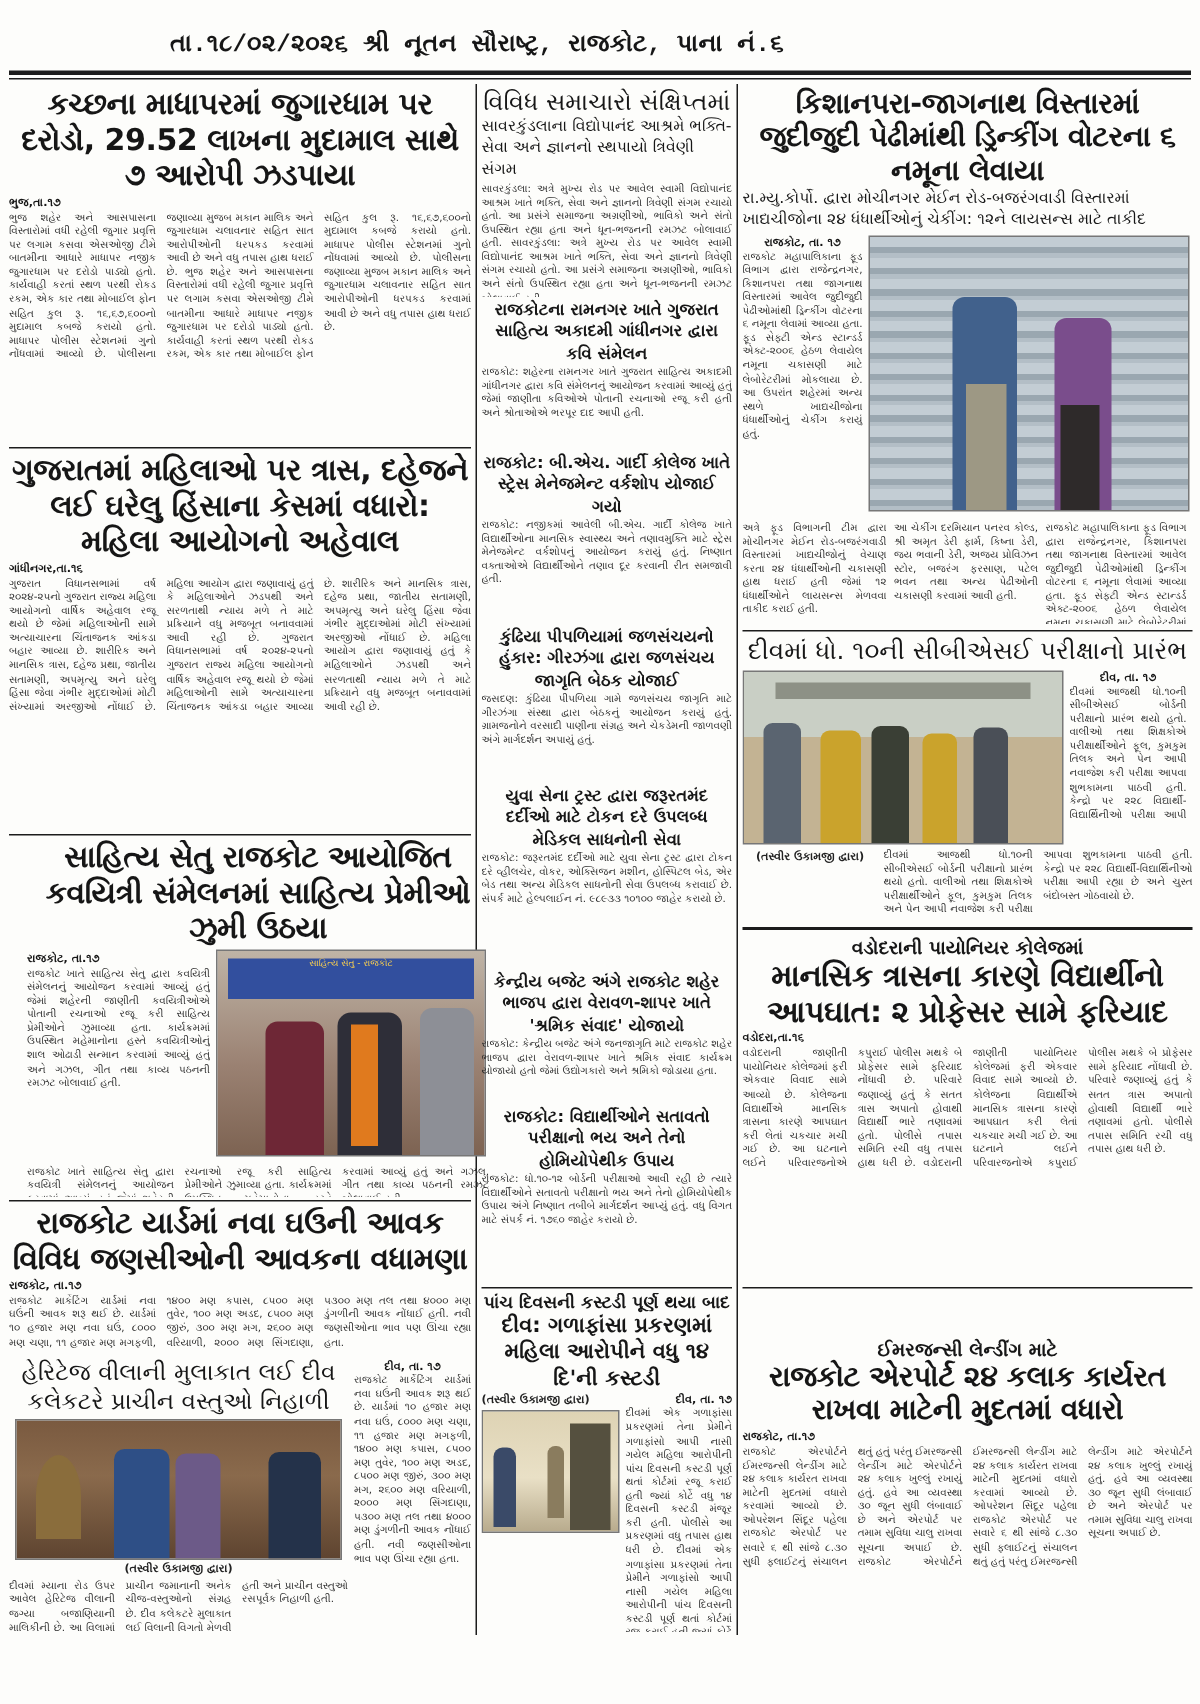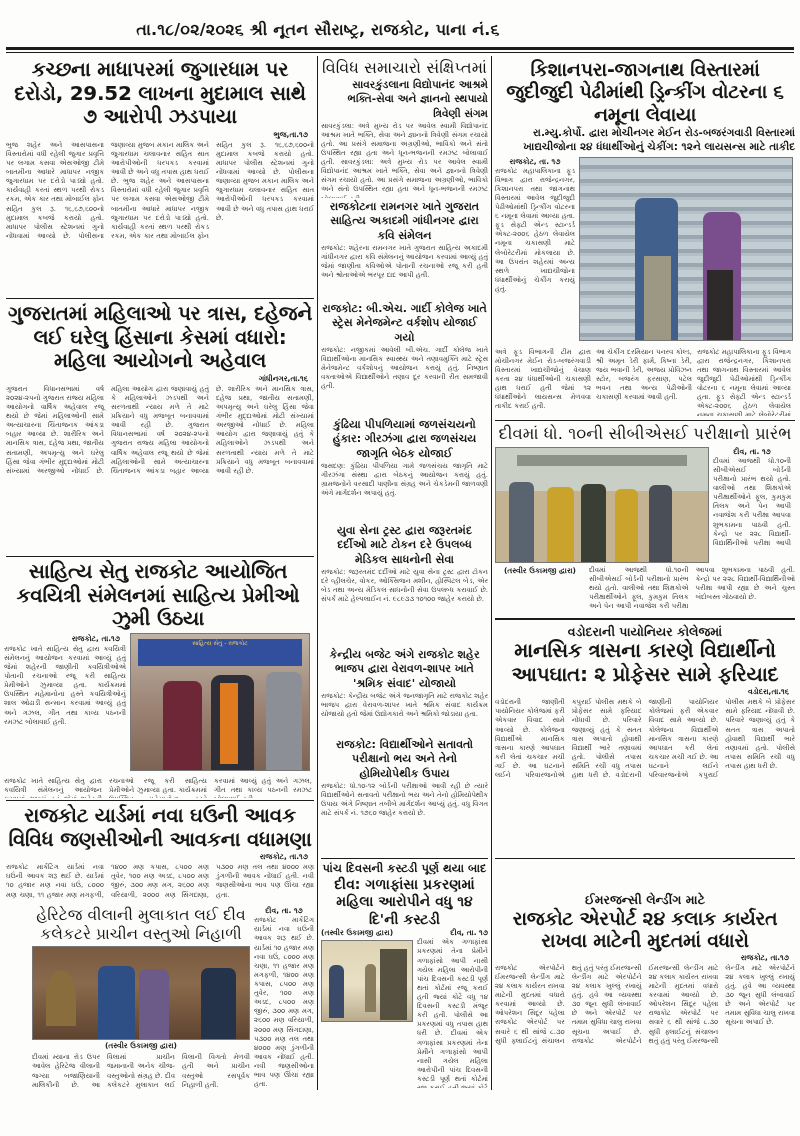--- a/index.html
+++ b/index.html
@@ -9,61 +9,61 @@
   .abs{position:absolute;overflow:hidden;}
   .rule-h{position:absolute;background:#1c1c1c;}
   .rule-v{position:absolute;background:#1c1c1c;width:1px;}
   .masthead{width:100%;text-align:center;font-weight:bold;font-size:16px;letter-spacing:.2px;}
   .hl-xl{font-weight:bold;font-size:20px;line-height:1.18;text-align:center;letter-spacing:-.3px;}
   .hl-lg{font-weight:bold;font-size:19px;line-height:1.18;text-align:center;letter-spacing:-.3px;}
   .hl-md{font-weight:normal;font-size:15.5px;line-height:1.2;text-align:center;}
   .hl-sm{font-weight:bold;font-size:13.5px;line-height:1.25;text-align:center;}
   .brief-head{font-weight:bold;font-size:11px;line-height:1.3;text-align:center;margin:2px 0 1px;}
   .kicker{font-weight:bold;font-size:12.5px;text-align:center;line-height:1.2;}
-  .subhead{font-weight:bold;font-size:10.5px;line-height:1.35;text-align:right;}
-  .dateline{font-weight:bold;font-size:7.5px;text-align:right;padding:1px 6px 1px 0;}
+  .subhead{font-weight:normal;font-size:10.5px;line-height:1.35;text-align:left;}
+  .dateline{font-weight:bold;font-size:7.5px;text-align:left;padding:1px 6px 1px 0;}
   .body-text{font-size:6.9px;line-height:1.32;text-align:justify;color:#2e2e2e;
              column-gap:7px;overflow:hidden;}
   .cols3{column-count:3;}
   .cols2{column-count:2;}
   .cols4{column-count:4;}
   .cols1{column-count:1;}
   .caption{font-size:7.5px;font-weight:bold;text-align:center;color:#222;}
   .photo{position:relative;border:1px solid #777;overflow:hidden;}
   .fig{position:absolute;}
   .banner{position:absolute;left:4%;top:4%;width:92%;height:20%;background:#324f9e;
           color:#ffd34d;font-size:6px;text-align:center;line-height:1.2;overflow:hidden;}
 </style>
 </head>
 <body>
 
 <div id="page">
 
-  <div class="abs masthead" style="left:0;top:20px;width:636px;height:24px;">તા.૧૮/૦૨/૨૦૨૬ શ્રી નૂતન સૌરાષ્ટ્ર, રાજકોટ, પાના નં.૬</div>
+  <div class="abs masthead" style="left:0;top:20px;width:636px;height:24px;font-family:Liberation Mono, monospace;">તા.૧૮/૦૨/૨૦૨૬ શ્રી નૂતન સૌરાષ્ટ્ર, રાજકોટ, પાના નં.૬</div>
   <div class="rule-h" style="left:6px;top:47px;width:788px;height:3px;"></div>
   <div class="rule-h" style="left:6px;top:52px;width:788px;height:1px;"></div>
 
   <div class="rule-v" style="left:317px;top:56px;height:1034px;"></div>
   <div class="rule-v" style="left:491px;top:56px;height:1034px;"></div>
 
   <div class="abs" style="left:6px;top:58px;width:308px;height:238px;">
     <div class="hl-xl">કચ્છના માધાપરમાં જુગારધામ પર દરોડો, 29.52 લાખના મુદામાલ સાથે ૭ આરોપી ઝડપાયા</div>
     <div class="dateline">ભુજ,તા.૧૭</div>
     <div class="body-text cols3" style="height:160px;">ભુજ શહેર અને આસપાસના વિસ્તારોમાં વધી રહેલી જુગાર પ્રવૃત્તિ પર લગામ કસવા એસઓજી ટીમે બાતમીના આધારે માધાપર નજીક જુગારધામ પર દરોડો પાડ્યો હતો. કાર્યવાહી કરતાં સ્થળ પરથી રોકડ રકમ, એક કાર તથા મોબાઈલ ફોન સહિત કુલ રૂ. ૧૬,૬૭,૬૦૦નો મુદામાલ કબજે કરાયો હતો. માધાપર પોલીસ સ્ટેશનમાં ગુનો નોંધવામાં આવ્યો છે. પોલીસના જણાવ્યા મુજબ મકાન માલિક અને જુગારધામ ચલાવનાર સહિત સાત આરોપીઓની ધરપકડ કરવામાં આવી છે અને વધુ તપાસ હાથ ધરાઈ છે. ભુજ શહેર અને આસપાસના વિસ્તારોમાં વધી રહેલી જુગાર પ્રવૃત્તિ પર લગામ કસવા એસઓજી ટીમે બાતમીના આધારે માધાપર નજીક જુગારધામ પર દરોડો પાડ્યો હતો. કાર્યવાહી કરતાં સ્થળ પરથી રોકડ રકમ, એક કાર તથા મોબાઈલ ફોન સહિત કુલ રૂ. ૧૬,૬૭,૬૦૦નો મુદામાલ કબજે કરાયો હતો. માધાપર પોલીસ સ્ટેશનમાં ગુનો નોંધવામાં આવ્યો છે. પોલીસના જણાવ્યા મુજબ મકાન માલિક અને જુગારધામ ચલાવનાર સહિત સાત આરોપીઓની ધરપકડ કરવામાં આવી છે અને વધુ તપાસ હાથ ધરાઈ છે.</div>
   </div>
   <div class="rule-h" style="left:6px;top:298px;width:308px;height:1px;"></div>
 
   <div class="abs" style="left:6px;top:302px;width:308px;height:252px;">
     <div class="hl-xl">ગુજરાતમાં મહિલાઓ પર ત્રાસ, દહેજને લઈ ઘરેલુ હિંસાના કેસમાં વધારો: મહિલા આયોગનો અહેવાલ</div>
     <div class="dateline">ગાંધીનગર,તા.૧૬</div>
     <div class="body-text cols3" style="height:172px;">ગુજરાત વિધાનસભામાં વર્ષ ૨૦૨૪-૨૫નો ગુજરાત રાજ્ય મહિલા આયોગનો વાર્ષિક અહેવાલ રજૂ થયો છે જેમાં મહિલાઓની સામે અત્યાચારના ચિંતાજનક આંકડા બહાર આવ્યા છે. શારીરિક અને માનસિક ત્રાસ, દહેજ પ્રથા, જાતીય સતામણી, અપમૃત્યુ અને ઘરેલુ હિંસા જેવા ગંભીર મુદ્દાઓમાં મોટી સંખ્યામાં અરજીઓ નોંધાઈ છે. મહિલા આયોગ દ્વારા જણાવાયું હતું કે મહિલાઓને ઝડપથી અને સરળતાથી ન્યાય મળે તે માટે પ્રક્રિયાને વધુ મજબૂત બનાવવામાં આવી રહી છે. ગુજરાત વિધાનસભામાં વર્ષ ૨૦૨૪-૨૫નો ગુજરાત રાજ્ય મહિલા આયોગનો વાર્ષિક અહેવાલ રજૂ થયો છે જેમાં મહિલાઓની સામે અત્યાચારના ચિંતાજનક આંકડા બહાર આવ્યા છે. શારીરિક અને માનસિક ત્રાસ, દહેજ પ્રથા, જાતીય સતામણી, અપમૃત્યુ અને ઘરેલુ હિંસા જેવા ગંભીર મુદ્દાઓમાં મોટી સંખ્યામાં અરજીઓ નોંધાઈ છે. મહિલા આયોગ દ્વારા જણાવાયું હતું કે મહિલાઓને ઝડપથી અને સરળતાથી ન્યાય મળે તે માટે પ્રક્રિયાને વધુ મજબૂત બનાવવામાં આવી રહી છે.</div>
   </div>
   <div class="rule-h" style="left:6px;top:556px;width:308px;height:1px;"></div>
 
-  <div class="abs" style="left:4px;top:560px;width:308px;height:238px;">
+  <div class="abs" style="left:18px;top:560px;width:308px;height:238px;">
     <div class="hl-xl">સાહિત્ય સેતુ રાજકોટ આયોજિત કવયિત્રી સંમેલનમાં સાહિત્ય પ્રેમીઓ ઝુમી ઉઠયા</div>
     <div style="display:flex;margin-top:2px;">
       <div style="width:122px;">
         <div class="dateline">રાજકોટ, તા.૧૭</div>
         <div class="body-text cols1" style="height:128px;">રાજકોટ ખાતે સાહિત્ય સેતુ દ્વારા કવયિત્રી સંમેલનનું આયોજન કરવામાં આવ્યું હતું જેમાં શહેરની જાણીતી કવયિત્રીઓએ પોતાની રચનાઓ રજૂ કરી સાહિત્ય પ્રેમીઓને ઝુમાવ્યા હતા. કાર્યક્રમમાં ઉપસ્થિત મહેમાનોના હસ્તે કવયિત્રીઓનું શાલ ઓઢાડી સન્માન કરવામાં આવ્યું હતું અને ગઝલ, ગીત તથા કાવ્ય પઠનની રમઝટ બોલાવાઈ હતી.</div>
       </div>
       <div class="photo" style="width:180px;height:138px;margin-left:4px;background:linear-gradient(180deg,#bfb4a6 0%,#9b8273 55%,#7d6352 100%);">
         <div class="banner">સાહિત્ય સેતુ - રાજકોટ</div>
         <div class="fig" style="left:18%;top:35%;width:22%;height:65%;background:#6e2736;border-radius:8px 8px 0 0;"></div>
         <div class="fig" style="left:45%;top:30%;width:24%;height:70%;background:#2e2e38;border-radius:9px 9px 0 0;"></div>
@@ -73,21 +73,21 @@
     </div>
     <div class="body-text cols3" style="height:58px;margin-top:4px;">રાજકોટ ખાતે સાહિત્ય સેતુ દ્વારા કવયિત્રી સંમેલનનું આયોજન કરવામાં આવ્યું હતું જેમાં શહેરની જાણીતી કવયિત્રીઓએ પોતાની રચનાઓ રજૂ કરી સાહિત્ય પ્રેમીઓને ઝુમાવ્યા હતા. કાર્યક્રમમાં ઉપસ્થિત મહેમાનોના હસ્તે કવયિત્રીઓનું શાલ ઓઢાડી સન્માન કરવામાં આવ્યું હતું અને ગઝલ, ગીત તથા કાવ્ય પઠનની રમઝટ બોલાવાઈ હતી.</div>
   </div>
   <div class="rule-h" style="left:6px;top:800px;width:308px;height:1px;"></div>
 
   <div class="abs" style="left:6px;top:804px;width:308px;height:286px;">
     <div class="hl-xl">રાજકોટ યાર્ડમાં નવા ઘઉંની આવક વિવિધ જણસીઓની આવકના વધામણા</div>
     <div class="dateline">રાજકોટ, તા.૧૭</div>
     <div class="body-text cols3" style="height:40px;">રાજકોટ માર્કેટિંગ યાર્ડમાં નવા ઘઉંની આવક શરૂ થઈ છે. યાર્ડમાં ૧૦ હજાર મણ નવા ઘઉં, ૮૦૦૦ મણ ચણા, ૧૧ હજાર મણ મગફળી, ૧૪૦૦ મણ કપાસ, ૮૫૦૦ મણ તુવેર, ૧૦૦ મણ અડદ, ૮૫૦૦ મણ જીરું, ૩૦૦ મણ મગ, ૨૬૦૦ મણ વરિયાળી, ૨૦૦૦ મણ સિંગદાણા, ૫૩૦૦ મણ તલ તથા ૪૦૦૦ મણ ડુંગળીની આવક નોંધાઈ હતી. નવી જણસીઓના ભાવ પણ ઊંચા રહ્યા હતા.</div>
     <div style="display:flex;margin-top:3px;">
-      <div style="width:226px;margin-left:26px;">
+      <div style="width:226px;">
         <div class="hl-md">હેરિટેજ વીલાની મુલાકાત લઈ દીવ કલેકટરે પ્રાચીન વસ્તુઓ નિહાળી</div>
         <div class="photo" style="width:218px;height:94px;margin:3px auto 1px;background:linear-gradient(180deg,#7a5a40 0%,#8a6a4c 40%,#5e4430 100%);">
           <div class="fig" style="left:6%;top:25%;width:14%;height:60%;background:#8a6d3c;border-radius:50% 50% 0 0;"></div>
           <div class="fig" style="left:30%;top:20%;width:17%;height:80%;background:#2e4f86;border-radius:7px 7px 0 0;"></div>
           <div class="fig" style="left:49%;top:24%;width:14%;height:76%;background:#6c5a88;border-radius:7px 7px 0 0;"></div>
           <div class="fig" style="left:78%;top:22%;width:16%;height:78%;background:#24324a;border-radius:7px 7px 0 0;"></div>
         </div>
         <div class="caption">(તસ્વીર ઉકામજી દ્વારા)</div>
         <div class="body-text cols3" style="height:56px;margin-top:2px;">દીવમાં મ્યાના રોડ ઉપર આવેલ હેરિટેજ વીલાની જગ્યા બજાણિયાની માલિકીની છે. આ વિલામાં પ્રાચીન જમાનાની અનેક ચીજ-વસ્તુઓનો સંગ્રહ છે. દીવ કલેકટરે મુલાકાત લઈ વિલાની વિગતો મેળવી હતી અને પ્રાચીન વસ્તુઓ રસપૂર્વક નિહાળી હતી.</div>
       </div>

